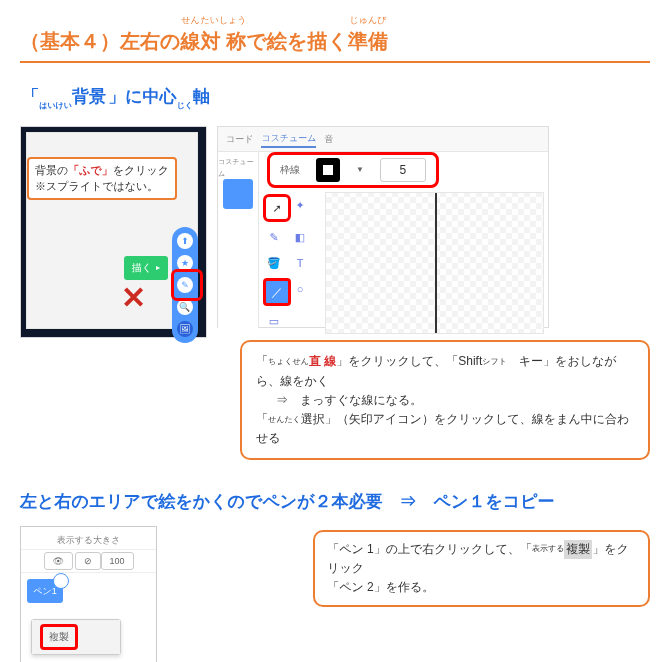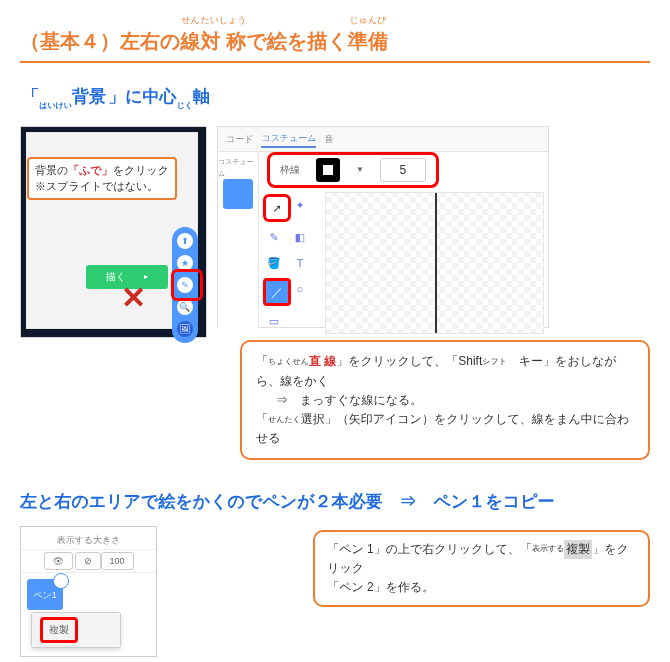--- a/index.html
+++ b/index.html
@@ -13,21 +13,21 @@
 .subtitle .ruby-block{display:inline-flex;flex-direction:row;align-items:flex-end}
 .subtitle .ruby-txt{font-size:8px;color:#1f6bdf}
 .row1{display:flex;gap:10px;margin-bottom:10px;align-items:flex-start}
 .mini-editor{width:185px;height:210px;background:#0f172a;border:1px solid #d9d9d9;position:relative}
 .mini-editor-content{position:absolute;top:5px;left:5px;right:8px;bottom:8px;background:#f3f3f3;border:1px solid #e6e6e6}
 .note-bubble{position:absolute;top:30px;left:6px;background:#fff;border:2px solid #ed7d31;border-radius:4px;padding:4px 6px;font-size:11px;line-height:1.4;z-index:5}
 .red-txt{color:#d93030;font-weight:bold}
 .cross-icon{position:absolute;left:100px;bottom:15px;font-size:30px;color:#cc2b22;font-weight:bold}
 .tool-column{position:absolute;right:8px;top:100px;width:26px;background:#4d97ff;border-radius:13px;display:flex;flex-direction:column;align-items:center;padding:6px 0;gap:6px}
 .tool-circle{width:16px;height:16px;border-radius:50%;background:#fff;display:flex;align-items:center;justify-content:center;font-size:9px;color:#4d97ff}
-.draw-btn{position:absolute;right:38px;top:138px;background:#2ecc71;color:#fff;font-size:10px;padding:4px 20px;border-radius:3px;display:flex;align-items:center;gap:18px}
+.draw-btn{position:absolute;right:38px;top:129px;background:#2ecc71;color:#fff;font-size:10px;padding:4px 8px;border-radius:3px;display:flex;align-items:center;gap:4px}
 .draw-btn .tri{font-size:8px}
 .red-box-sm{border:3px solid #f00;border-radius:6px}
 .paint-box{position:absolute;right:3px;top:142px;width:26px;height:26px;display:flex;align-items:center;justify-content:center}
 .scratch-editor{width:330px;height:200px;background:#fff;border:1px solid #ddd;position:relative}
 .ed-top-tabs{height:24px;background:#f8f8f8;border-bottom:1px solid #e6e6e6;display:flex;align-items:center;gap:8px;padding:0 8px;font-size:9px;color:#888}
 .ed-body{display:flex;height:calc(100% - 24px)}
 .ed-left{width:40px;background:#fff;border-right:1px solid #e6e6e6;padding-top:4px;display:flex;flex-direction:column;align-items:center}
 .costume-thumb{width:30px;height:30px;background:#4d97ff;border-radius:3px;margin-bottom:4px}
 .ed-main{flex:1;display:flex;flex-direction:column;position:relative}
 .ed-toolbar{height:36px;display:flex;align-items:center;gap:6px;padding:0 8px;position:relative}
@@ -43,21 +43,21 @@
 .ed-canvas{flex:1;background:repeating-conic-gradient(#fff 0% 25%,#f3f3f3 0% 50%) 0/12px 12px;border:1px solid #e6e6e6;margin:4px;position:relative}
 .canvas-line{position:absolute;left:50%;top:0;bottom:0;width:2px;background:#333}
 .bubble{border:2px solid #ed7d31;border-radius:10px;padding:10px 14px;font-size:12px;background:#fff;position:relative;margin-left:220px;margin-top:-8px}
 .bubble2{border:2px solid #ed7d31;border-radius:10px;padding:8px 12px;font-size:12px;background:#fff;position:relative;margin-left:150px;margin-top:4px;width:320px}
 .bubble .ruby-block,.bubble2 .ruby-block{display:inline-flex;flex-direction:row;align-items:center;vertical-align:top}
 .bubble .ruby-txt,.bubble2 .ruby-txt{font-size:8px;color:inherit;line-height:1}
 .section2{margin-top:28px}
 .pen-panel{width:140px;border:1px solid #ccc;background:#fff;padding:4px 0 8px;position:relative}
 .pen-top{display:flex;align-items:center;font-size:9px;color:#888;padding:2px 6px;border-bottom:1px solid #eee;justify-content:center}
 .pen-top .val{border:1px solid #ccc;border-radius:3px;padding:1px 8px;color:#666;background:#fff}
-.pen-sprite{margin:6px 0 2px 6px;width:36px;height:31px;background:#4d97ff;border-radius:3px;position:relative;display:flex;align-items:center;justify-content:center;color:#fff;font-size:9px}
+.pen-sprite{margin:6px 0 16px 6px;width:36px;height:24px;background:#4d97ff;border-radius:3px;position:relative;display:flex;align-items:center;justify-content:center;color:#fff;font-size:9px}
 .pen-sprite .trash{position:absolute;top:-6px;right:-6px;width:14px;height:14px;border-radius:50%;background:#fff;border:1px solid #4d97ff}
 .context-menu{margin:2px 0 0 10px;width:88px;border:1px solid #ccc;background:#fff;border-radius:3px;box-shadow:0 2px 4px rgba(0,0,0,.15)}
 .cm-item{font-size:10px;padding:4px 8px;color:#666;border-top:1px solid #eee}
 .cm-item:first-child{border-top:none}
 .cm-active{background:#f3f3f3}
 .cm-red{border:3px solid #f00;border-radius:4px;display:inline-block;padding:2px 6px}
 .highlight-box{background:#d9d9d9;padding:0 2px}
 .row2{display:flex;gap:6px;align-items:flex-start}
 </style>
 </head>

